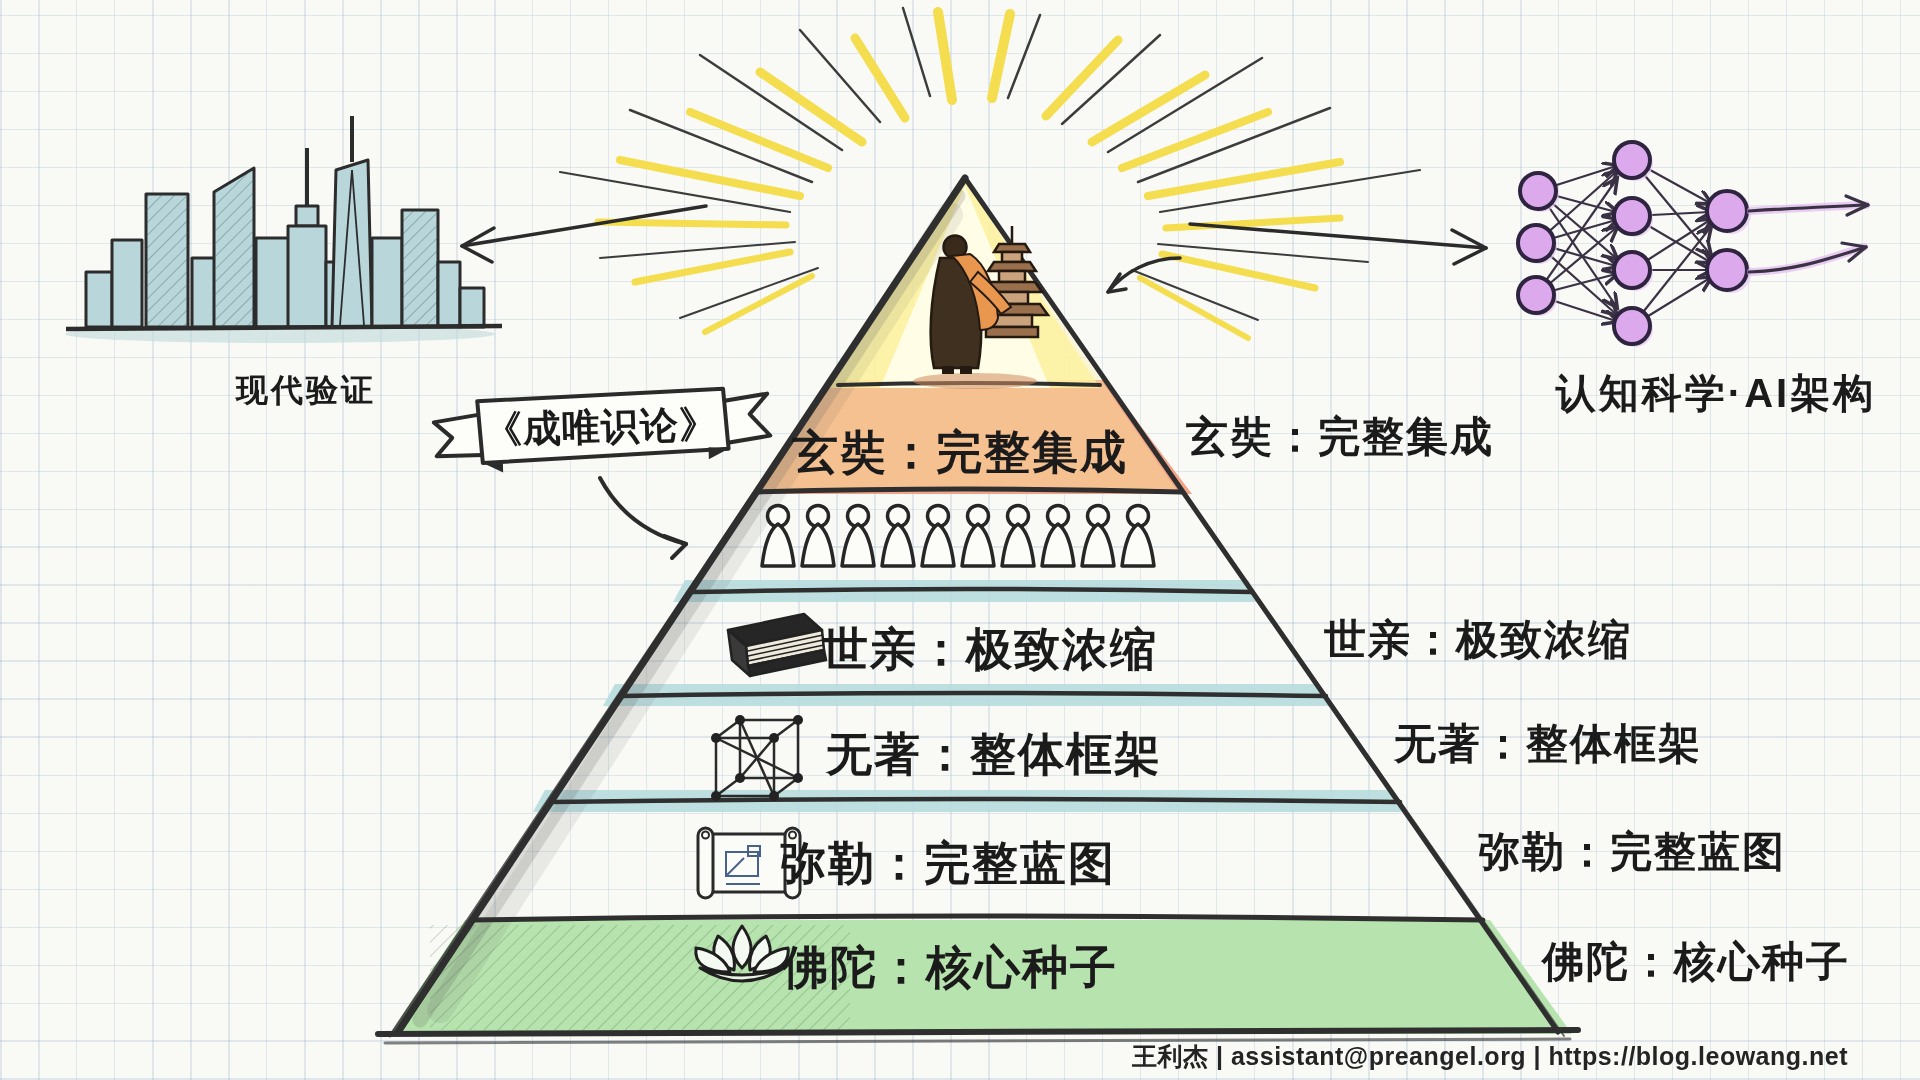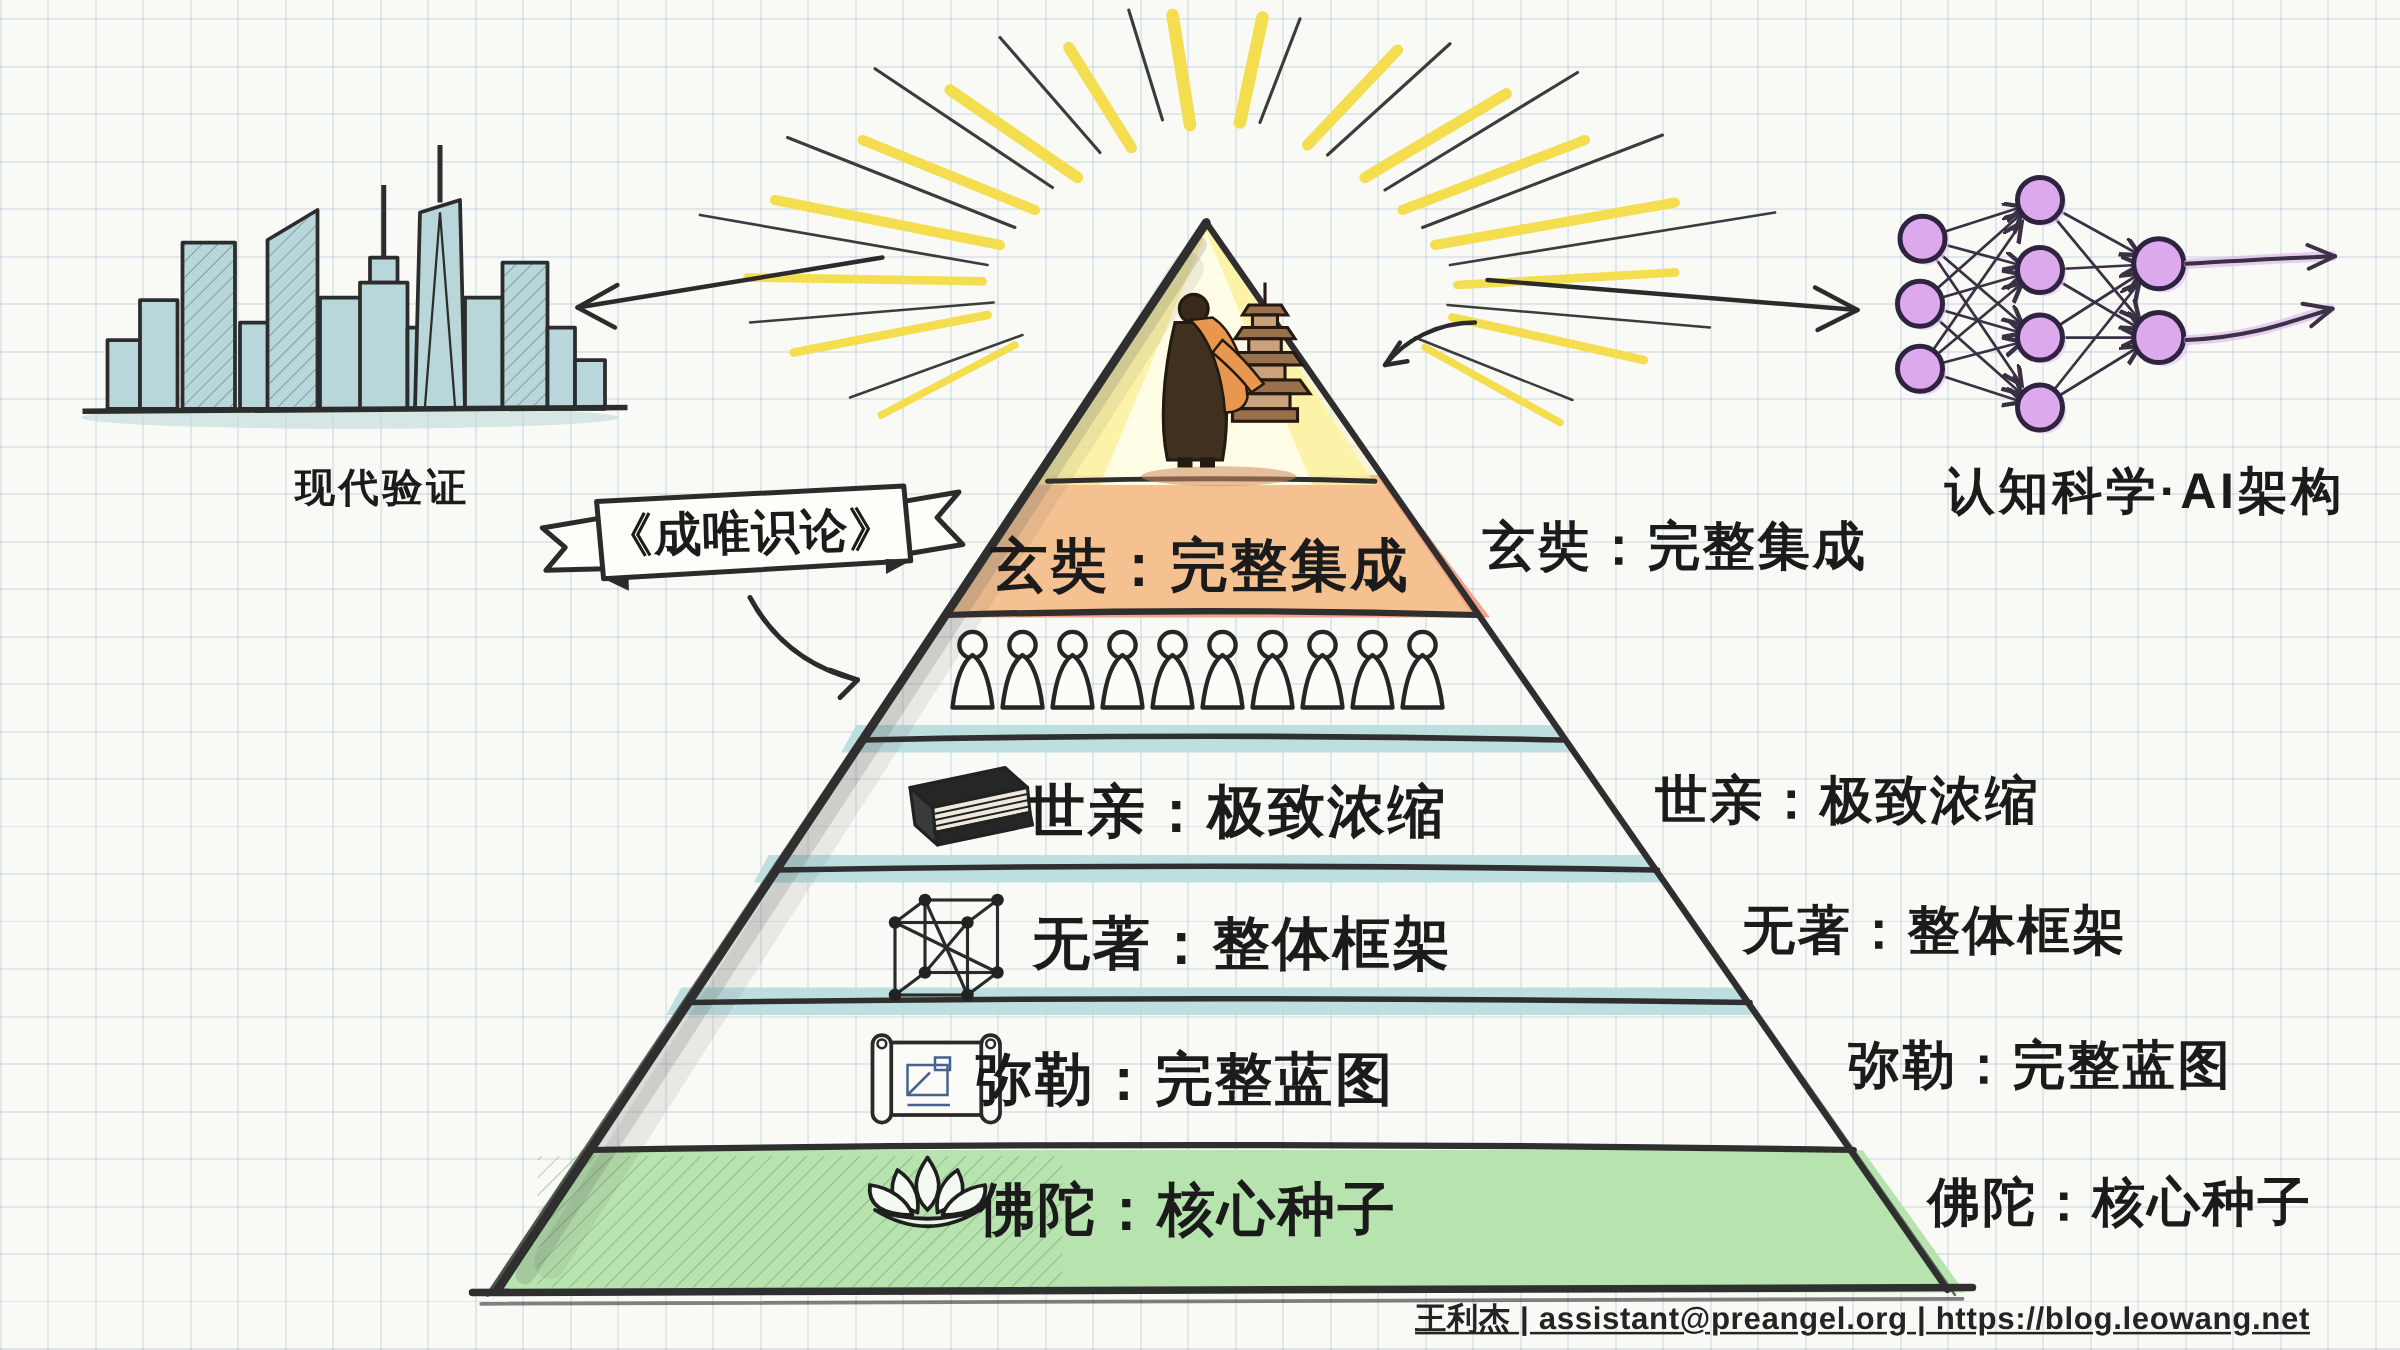--- a/index.html
+++ b/index.html
@@ -355,15 +355,15 @@
 <div class="txt lvl-inner center" style="left:994px;top:754px;">无著：整体框架</div>
 <div class="txt lvl-inner center" style="left:948px;top:863px;">弥勒：完整蓝图</div>
 <div class="txt lvl-inner center" style="left:950px;top:967px;">佛陀：核心种子</div>
 
 <div class="txt lvl-right vcenter" style="left:1186px;top:437px;">玄奘：完整集成</div>
 <div class="txt lvl-right vcenter" style="left:1324px;top:640px;">世亲：极致浓缩</div>
 <div class="txt lvl-right vcenter" style="left:1394px;top:744px;">无著：整体框架</div>
 <div class="txt lvl-right vcenter" style="left:1478px;top:852px;">弥勒：完整蓝图</div>
 <div class="txt lvl-right vcenter" style="left:1542px;top:962px;">佛陀：核心种子</div>
 
-<div class="txt footer" style="left:1848px;top:1056px;text-decoration:underline;">王利杰 | assistant@preangel.org | https://blog.leowang.net</div>
+<div class="txt footer" style="left:1848px;top:1056px;">王利杰 | assistant@preangel.org | https://blog.leowang.net</div>
 
 </div>
 
 </body></html>

